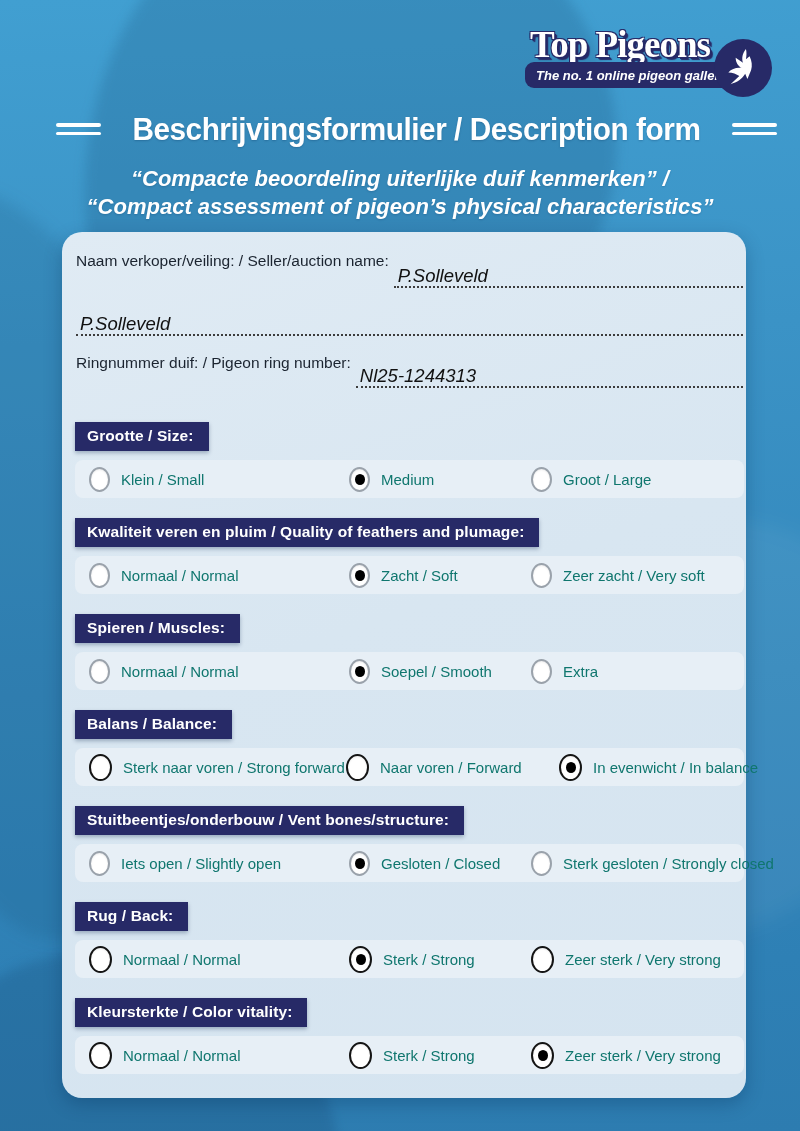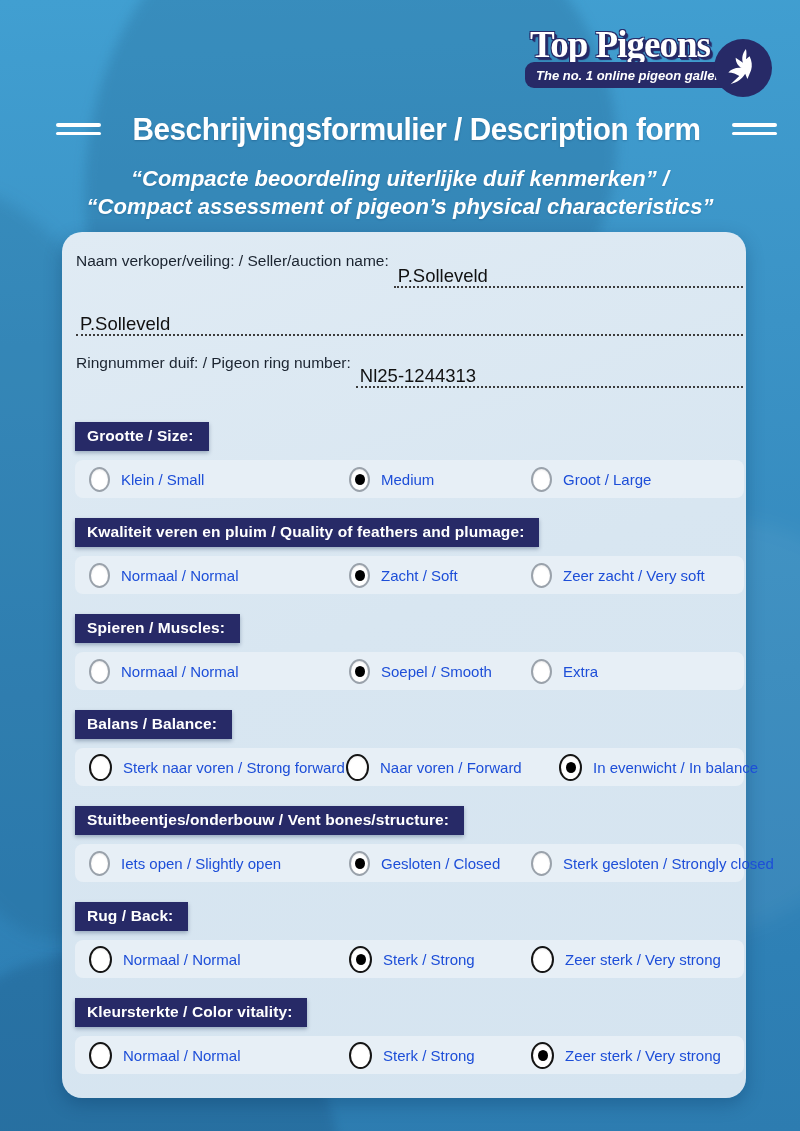--- a/index.html
+++ b/index.html
@@ -82,42 +82,42 @@
     box-shadow: 0 6px 18px rgba(0, 40, 80, 0.28);
     padding-top: 20px;
   }
   .field-row { display: flex; align-items: baseline; margin: 0 3px 0 14px; height: 36px; }
   .field-row.r2 { margin-top: 14px; height: 34px; }
   .field-row.r3 { margin-top: 18px; height: 34px; }
   .field-label { font-size: 15.5px; color: #1b2430; white-space: nowrap; }
   .dotted {
     flex: 1; border-bottom: 2px dotted #3c3c3c;
     margin-left: 5px; padding: 0 0 1px 4px; align-self: flex-end;
-    display: flex; align-items: flex-start;
+    display: flex; align-items: flex-start; font-style: italic;
   }
   .field-value { font-size: 18.5px; color: #111111; line-height: 1.05; white-space: nowrap; }
 
   
   .sections { margin-top: 34px; }
   .sec { margin-bottom: 20px; }
   .pill {
     display: inline-block; margin-left: 13px; margin-bottom: 9px;
     background: #272a67; color: #ffffff;
     font-size: 15.5px; font-weight: 700; letter-spacing: 0.1px;
     padding: 5px 15px 6px 12px; border-radius: 0;
     box-shadow: 0 2px 4px rgba(0, 30, 70, 0.3);
   }
   .opts {
     margin: 0 2px 0 13px; height: 38px; background: #e7eff6; border-radius: 8px;
     display: grid; grid-template-columns: 260px 182px 1fr;
     align-items: center; padding-left: 14px;
   }
   .sec.wide .opts { grid-template-columns: 257px 213px 1fr; }
   .opt { display: flex; align-items: center; gap: 11px; cursor: pointer; }
-  .opt-label { font-size: 15px; color: #1d4ed8; white-space: nowrap; }
+  .opt-label { font-size: 15px; color: #0f766e; white-space: nowrap; }
   .radio {
     width: 21px; height: 25px; flex: 0 0 21px;
     background: #ffffff; border: 2px solid #9aa2ab; border-radius: 50%;
     display: inline-flex; align-items: center; justify-content: center;
     box-shadow: inset 0 1px 2px rgba(0,0,0,0.08);
   }
   .sec.dark .radio { width: 23px; height: 27px; flex-basis: 23px; border: 2.5px solid #141414; }
   .radio.selected::after {
     content: ""; width: 10px; height: 11px; background: #000000; border-radius: 50%;
   }

